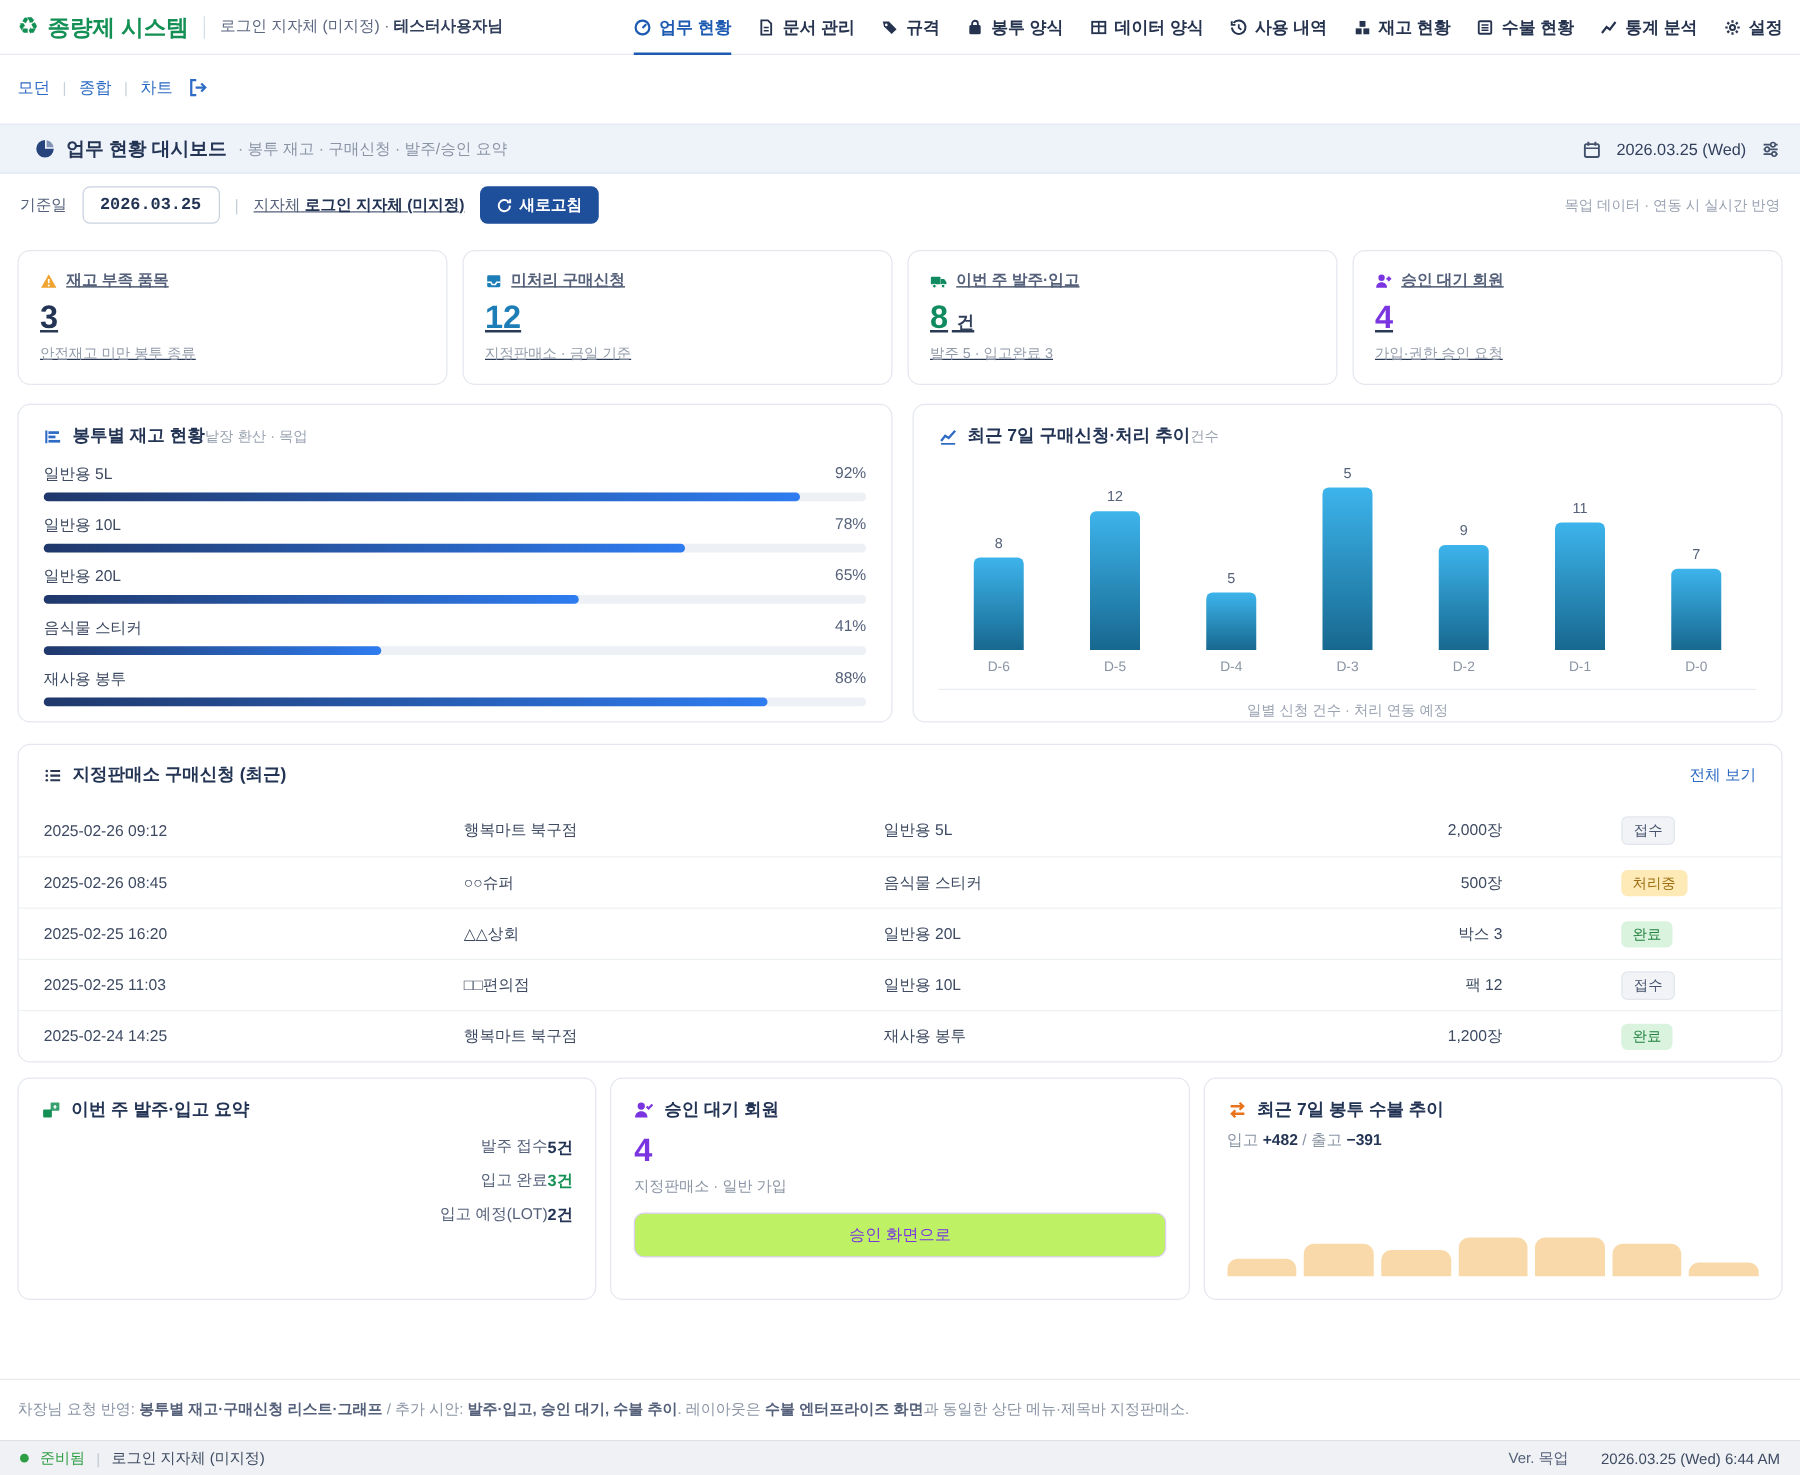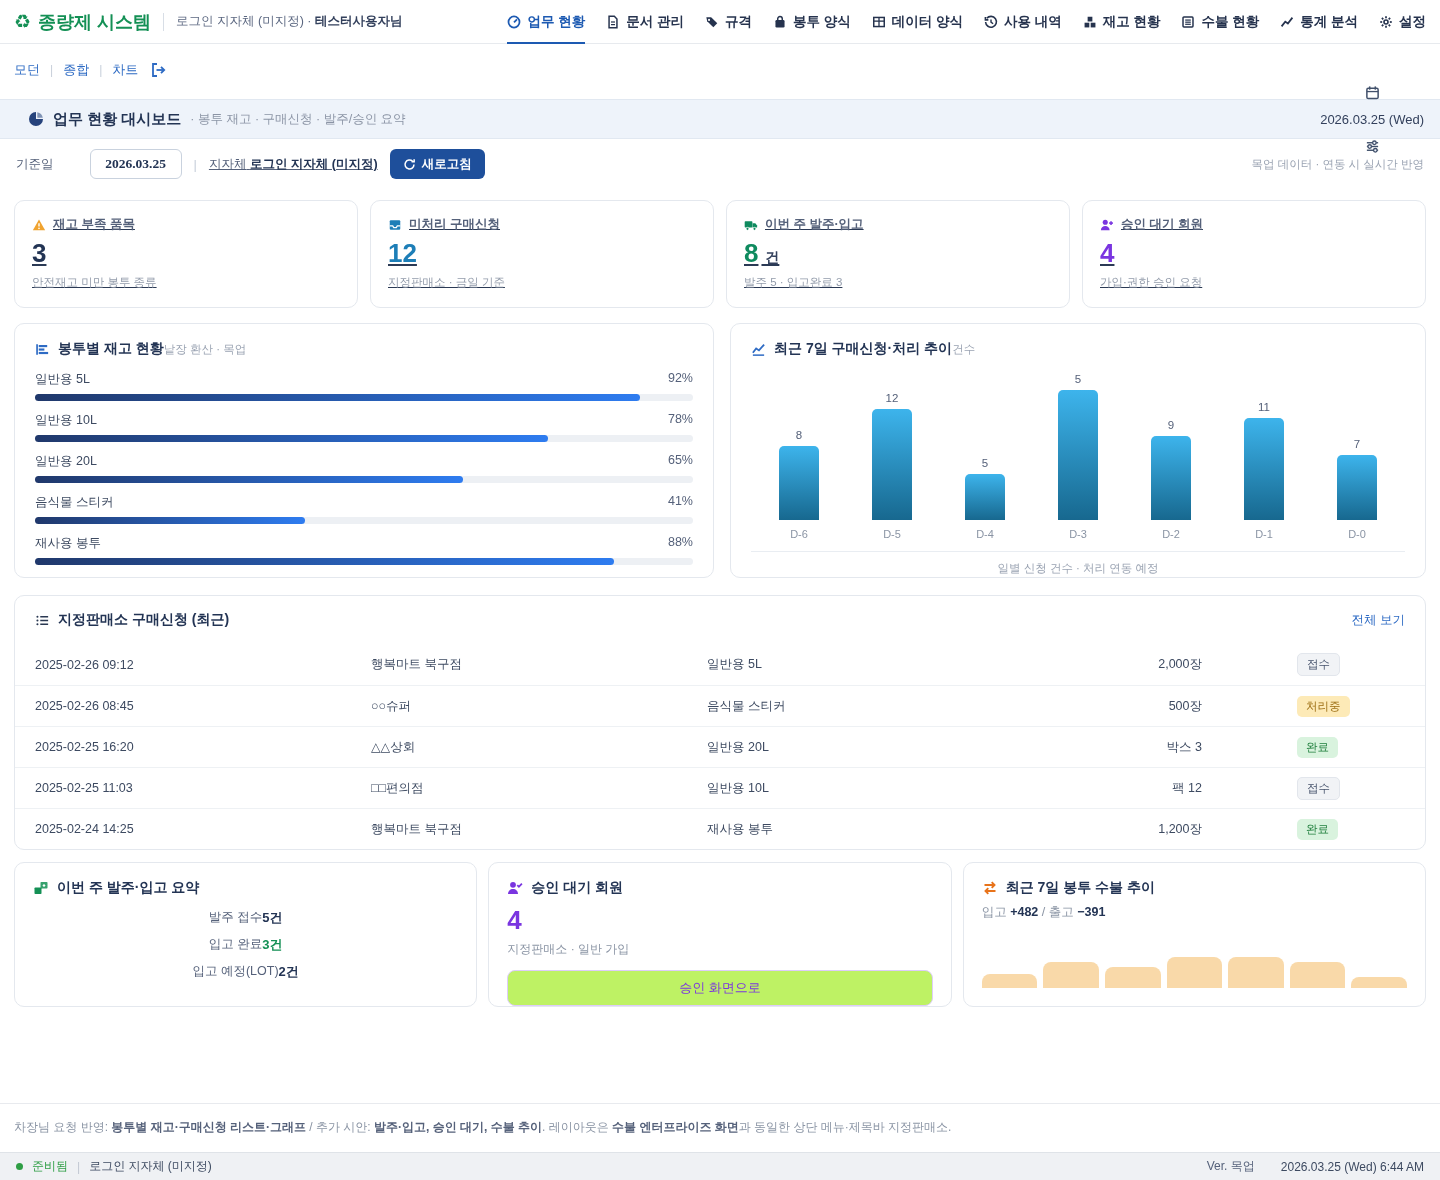--- a/index.html
+++ b/index.html
@@ -28,27 +28,27 @@
   .quicklinks a { color:#2e6bc4; text-decoration:none; cursor:pointer; }
   .ql-sep { color:#c7cfda; font-size:12px; }
   .logout { color:#2e6bc4; font-size:16px; margin-left:2px; cursor:pointer; }
 
   
   .titlebar { height:40px; background:#eef3fa; border-top:1px solid #e1e8f1; border-bottom:1px solid #e1e8f1; display:flex; align-items:center; justify-content:space-between; padding:0 16px 0 28px; flex:none; }
   .titlebar-left { display:flex; align-items:center; gap:9px; }
   .titlebar-left .ico { font-size:16px; color:#26437c; }
   .page-title { font-size:15px; font-weight:bold; color:#233454; }
   .page-subtitle { font-size:12.5px; color:#8b94a5; }
-  .titlebar-right { display:flex; align-items:center; gap:12px; color:#33405c; font-size:13px;flex-direction:column; }
+  .titlebar-right { display:flex; align-items:center; gap:12px; color:#33405c; font-size:13px; }
   .titlebar-right .ico { font-size:15px; color:#41506b; cursor:pointer; }
 
   
   .filterrow { display:flex; align-items:center; gap:12px; padding:10px 16px 10px 10px; flex:none; }
   .filter-label { font-size:12.5px; color:#55617a; }
-  .date-input { width:92px; height:30px; border:1px solid #c9d2de; border-radius:6px; font-size:13.5px; font-weight:bold; color:#233454; text-align:center; font-family:Liberation Serif, serif; background:#fff;margin-left:24px; }
+  .date-input { width:110px; height:30px; border:1px solid #c9d2de; border-radius:6px; font-size:13.5px; font-weight:bold; color:#233454; text-align:center; font-family:Liberation Mono, monospace; background:#fff; }
   .f-sep { color:#c7cfda; font-size:13px; }
   .org-line { font-size:12.5px; color:#55617a;text-decoration:underline; }
   .org-line b { color:#233454; }
   .refresh-btn { display:flex; align-items:center; gap:6px; background:#1e4f9b; color:#fff; border:none; border-radius:6px; height:30px; padding:0 13px; font-size:12.5px; font-weight:bold; font-family:inherit; cursor:pointer; }
   .refresh-btn .ico { font-size:13px; }
   .filterrow .spacer { flex:1; }
   .mock-note { font-size:11.5px; color:#9aa3b2; }
 
   
   .card { background:#fff; border:1px solid #e4e8ee; border-radius:10px; }
@@ -94,24 +94,24 @@
   .tbl-row:first-child { border-top:none; }
   .col-qty { text-align:right; }
   .col-status { padding-left:95px; }
   .badge { display:inline-block; padding:3px 9px; border-radius:5px; font-size:11.5px; }
   .badge.gray  { background:#f1f3f6; color:#45526b; border:1px solid #e2e6ec; }
   .badge.yellow{ background:#fdeab7; color:#9c6d12; }
   .badge.green { background:#d9f3de; color:#22813f; }
 
   
   .bottom-row { display:grid; grid-template-columns:repeat(3,1fr); gap:11px; padding:12px 14px 0; flex:none; }
-  .bottom-card { height:145px; padding:16px 18px; display:flex; flex-direction:column; }
+  .bottom-card { height:178px; padding:16px 18px; display:flex; flex-direction:column; }
   .bottom-card .card-title { font-size:14px; }
   .sum-rows { margin-top:12px; display:flex; flex-direction:column; gap:9px; }
-  .sum-row { display:flex; justify-content:center; font-size:12.5px; color:#55617a; }
+  .sum-row { display:flex; justify-content:flex-end; font-size:12.5px; color:#55617a; }
   .sum-val { font-weight:bold; color:#233454; font-size:13px; }
   .sum-val.green { color:#149055; }
   .approve-value { font-size:26px; font-weight:bold; color:#7a35e0; margin-top:8px; }
   .approve-caption { font-size:12px; color:#8a94a4; margin-top:5px; }
   .approve-btn { margin-top:12px; width:100%; background:#bef264; border:1px solid #ddcdf9; border-radius:8px; color:#7a35e0; font-size:13px; font-family:inherit; padding:8px 0; cursor:pointer; }
   .flow-sub { font-size:12.5px; color:#8a94a4; margin-top:7px; }
   .flow-sub b { color:#233454; }
   .mini-bars { display:flex; align-items:flex-end; gap:6px; height:52px; margin-top:auto; padding-bottom:2px; }
   .mini-bar { flex:1; background:#f9d9a9; border-radius:8px 8px 0 0; }
 

